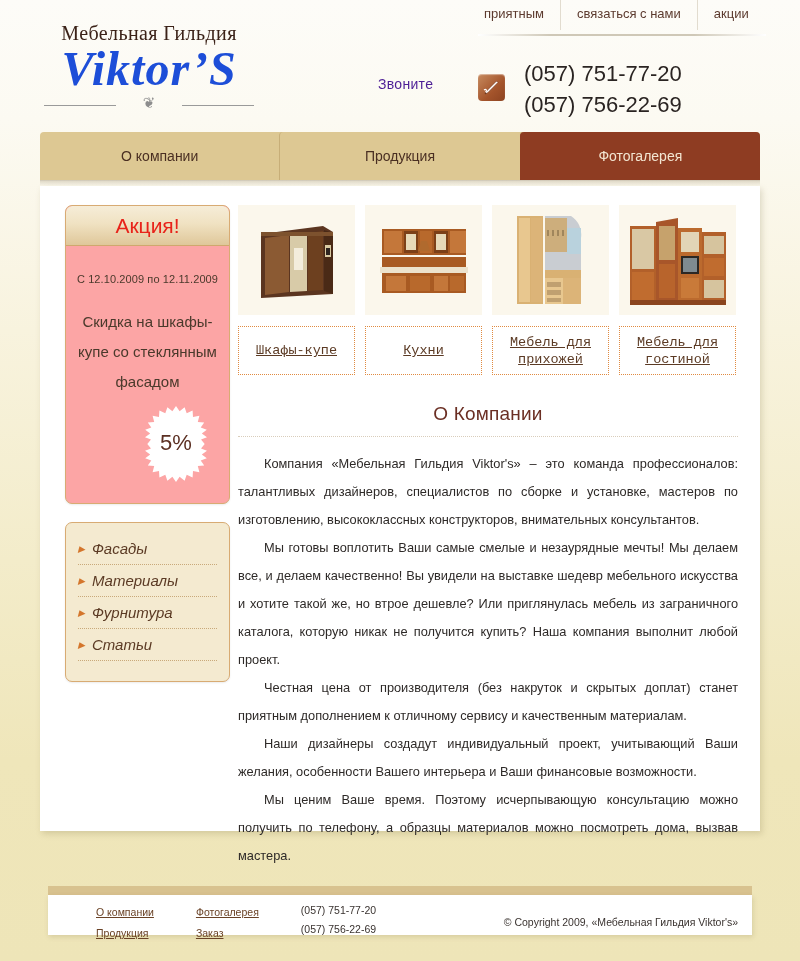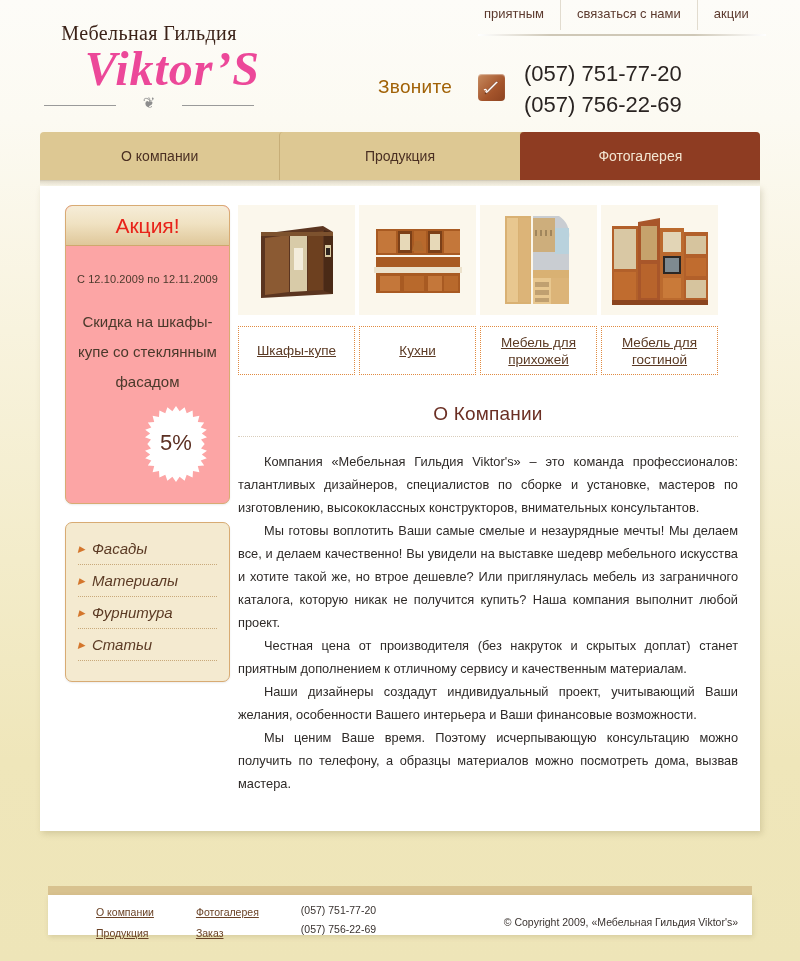--- a/index.html
+++ b/index.html
@@ -39,40 +39,40 @@
 
   .logo { position: absolute; left: 38px; top: 22px; width: 222px; text-align: center; }
   .logo-sub {
     font-family: "Liberation Serif", serif;
     font-size: 20px; color: #3b2218; letter-spacing: 0.4px;
     font-style: normal; white-space: nowrap;
   }
   .logo-main {
     font-family: "Liberation Serif", serif;
     font-style: italic; font-weight: bold;
-    font-size: 48px; color: #ec4899; line-height: 56px;
-    letter-spacing: 1px; margin-top: -4px; text-align: right;
+    font-size: 48px; color: #1d4ed8; line-height: 56px;
+    letter-spacing: 1px; margin-top: -4px;
   }
   .logo-flourish {
     position: relative; margin-top: 2px; height: 14px;
   }
   .logo-flourish .bar {
     position: absolute; top: 6px; height: 1px; background: #9a9a9a; width: 72px;
   }
   .logo-flourish .bar.l { left: 6px; }
   .logo-flourish .bar.r { right: 6px; }
   .logo-flourish .orn {
     position: absolute; left: 0; right: 0; top: -4px;
     font-size: 15px; color: #8d8d8d; line-height: 15px;
   }
 
   .callbox { position: absolute; left: 378px; top: 58px; width: 400px; height: 62px; }
   .callbox .call-word {
     position: absolute; left: 0; top: 18px;
-    font-size: 19px; color: #a16207; letter-spacing: 0.3px;
+    font-size: 14px; color: #4c1d95; letter-spacing: 0.3px;
   }
   .pen-icon {
     position: absolute; left: 100px; top: 16px;
     width: 27px; height: 27px; border-radius: 4px;
     background: linear-gradient(135deg, #c78b5f, #a4542b 60%, #8d4421);
     box-shadow: inset 0 1px 1px rgba(255,255,255,.45);
   }
   .pen-icon svg { position: absolute; left: 4px; top: 4px; }
   .phones { position: absolute; left: 146px; top: 0px; }
   .phones div {
@@ -151,21 +151,21 @@
   .sidebox li { padding: 0 0 6px 0; border-bottom: 1px dotted #c9a97a; margin-bottom: 7px; }
   .sidebox li:last-child { margin-bottom: 0; }
   .sidebox a {
     font-size: 15px; color: #5b3a24; text-decoration: none; display: inline-block;
   }
   .sidebox .arrow { color: #d4762c; font-size: 9px; margin-right: 7px; vertical-align: 2px; }
 
   
   .right-col { position: absolute; left: 198px; top: 19px; width: 500px; }
 
-  .gallery { display: flex; gap: 4px; }
+  .gallery { display: flex; gap: 10px; font-family: Liberation Mono, monospace; }
   .gal-item { width: 117px; }
   .thumb {
     width: 117px; height: 110px; background: #fbf7ec;
     display: flex; align-items: center; justify-content: center;
     overflow: hidden;
   }
   .thumb svg { display: block; }
   .caption {
     margin-top: 11px; border: 1px dotted #e08b42;
     min-height: 49px; display: flex; align-items: center; justify-content: center;
@@ -179,21 +179,21 @@
     margin-top: 28px; text-align: center;
     font-size: 19px; color: #6b2f24; letter-spacing: .2px;
   }
   .sec-rule {
     margin-top: 11px; border-top: 1px dotted #d9cdbb; height: 0;
   }
 
   .article { margin-top: 13px; }
   .article p {
     margin: 0 0 0 0; font-size: 12.8px; color: #2e2a28;
-    line-height: 23px; text-align: justify; text-indent: 26px;
+    line-height: 28px; text-align: justify; text-indent: 26px;
   }
 
   
   .foot-cap {
     position: absolute; left: 48px; top: 886px; width: 704px; height: 9px;
     background: #d8c28f;
   }
   .footer {
     position: absolute; left: 48px; top: 895px; width: 704px; height: 40px;
     background: #ffffff;

